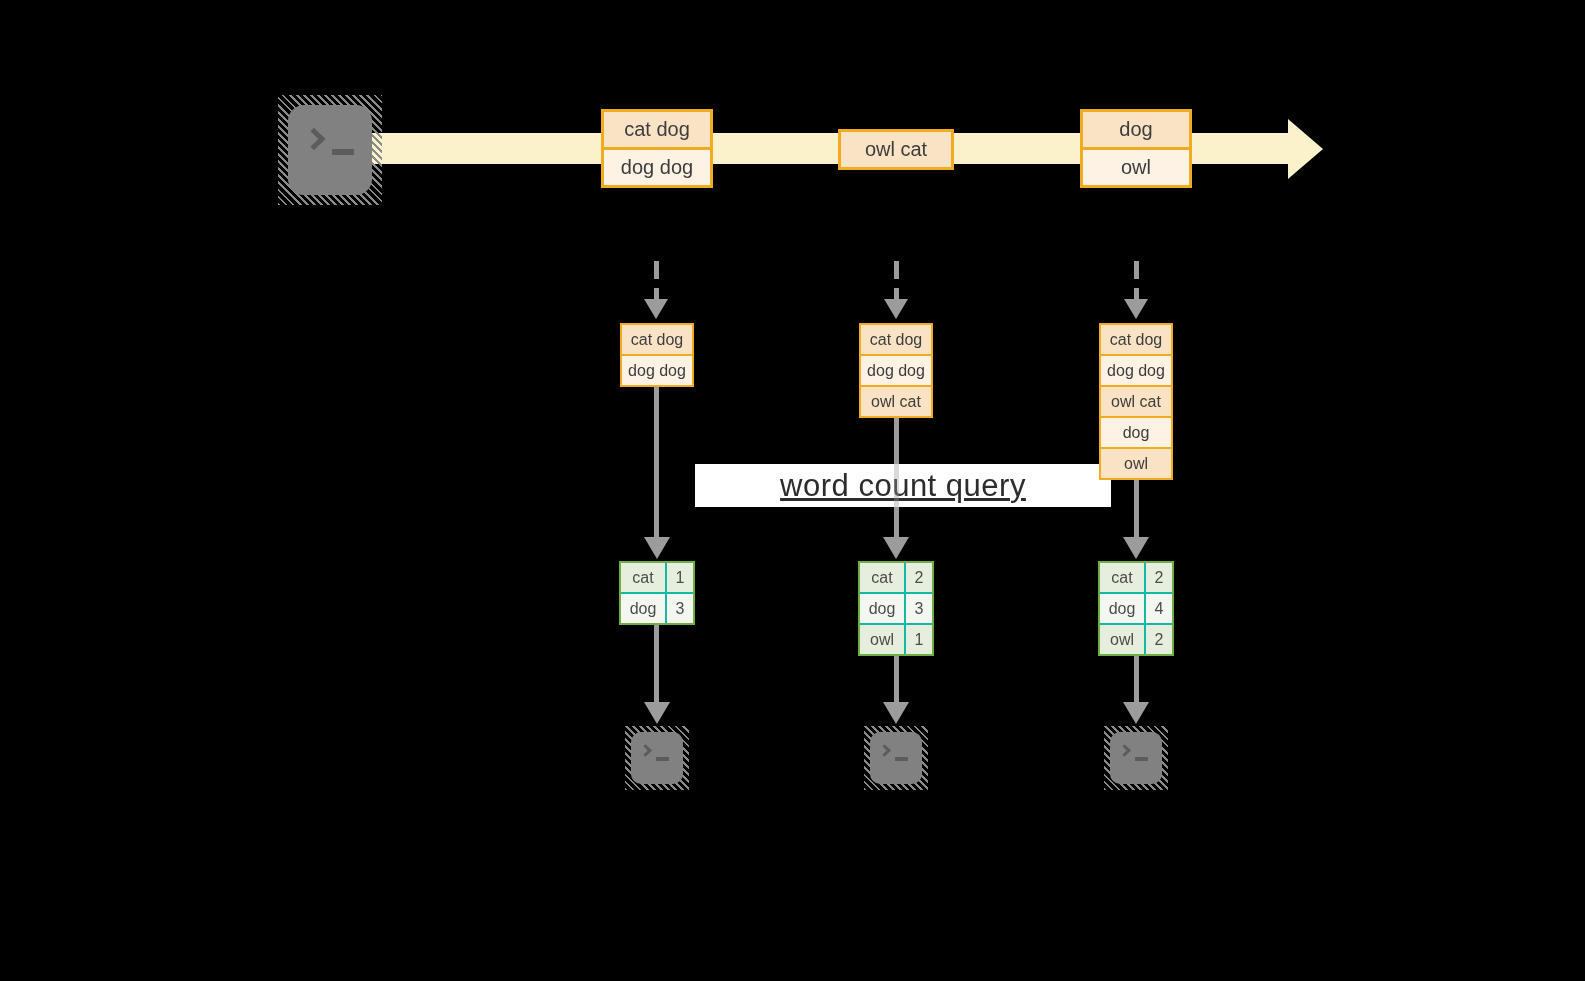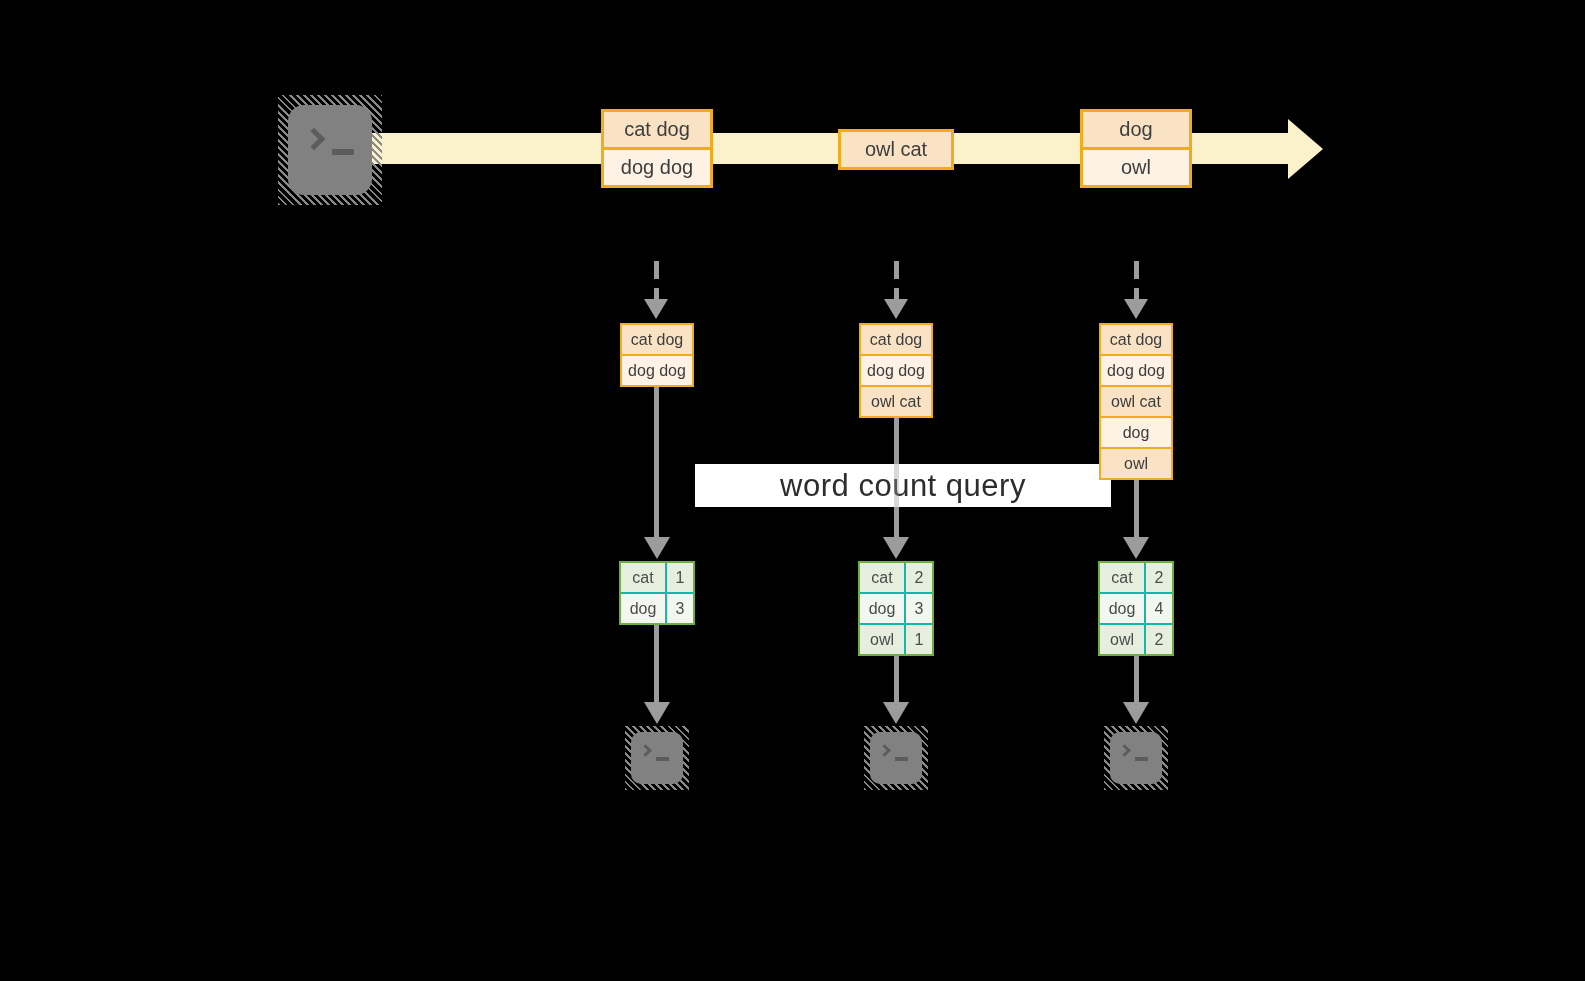--- a/index.html
+++ b/index.html
@@ -28,21 +28,21 @@
   .vline { position:absolute; width:5px; background:#9C9C9C; z-index:2; }
   .vdash { position:absolute; width:5px; z-index:2;
     background:repeating-linear-gradient(180deg,#9C9C9C 0 18px,transparent 18px 27px); }
   .ahead { position:absolute; width:0; height:0; z-index:2;
     border-left:13px solid transparent; border-right:13px solid transparent;
     border-top:22px solid #9C9C9C; }
   .ahead-sm { border-left-width:12px; border-right-width:12px; border-top-width:20px; }
   
   .query-band { position:absolute; left:695px; top:464px; width:416px; height:43px;
     background:#FFFFFF; z-index:3; display:flex; align-items:center; justify-content:center; }
-  .query-band span { font-size:31px; font-weight:300; color:#2d2d2d; letter-spacing:0.5px; }
+  .query-band span { font-size:31px; font-weight:300; color:#2d2d2d; letter-spacing:0.5px;text-decoration:underline; }
   .query-pass { position:absolute; left:894px; top:464px; width:5px; height:43px;
     background:rgba(156,156,156,0.38); z-index:4; }
   
   .tbl { position:absolute; z-index:3; border:2px solid #6FAE44; background:#14b8a6;
     display:grid; grid-template-columns:44px 26px; gap:2px; }
   .tbl .cell { height:29px; display:flex; align-items:center; justify-content:center;
     font-size:16px; color:#4c4c4c; background:#F3F7F0; }
   .tbl .cell:nth-child(4n+1), .tbl .cell:nth-child(4n+2) { background:#E6EEDD; }
   
   .term { position:absolute; z-index:3;

